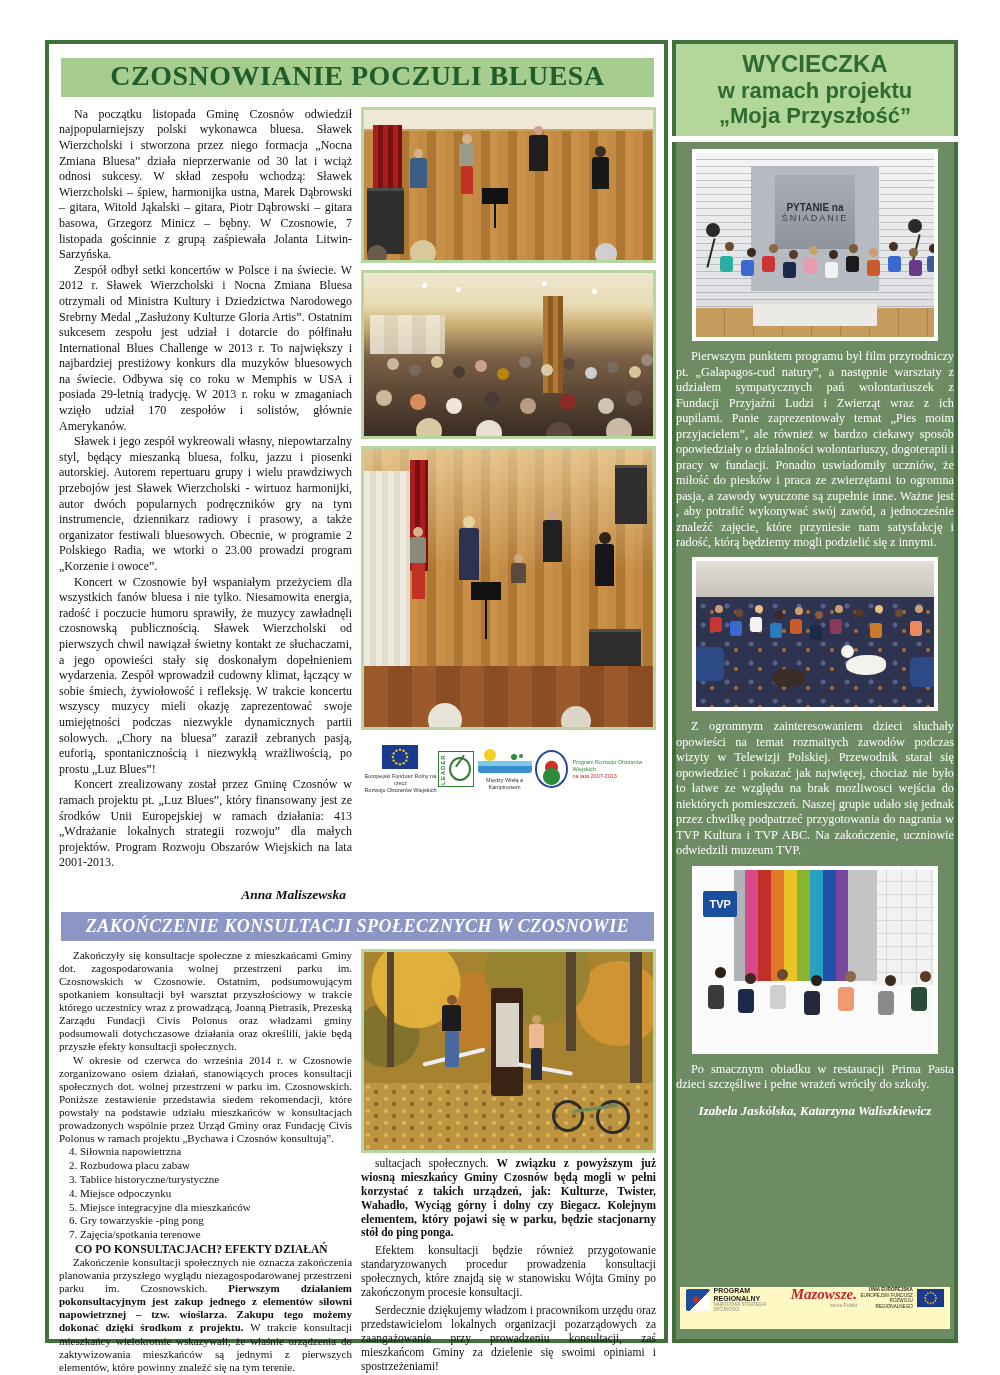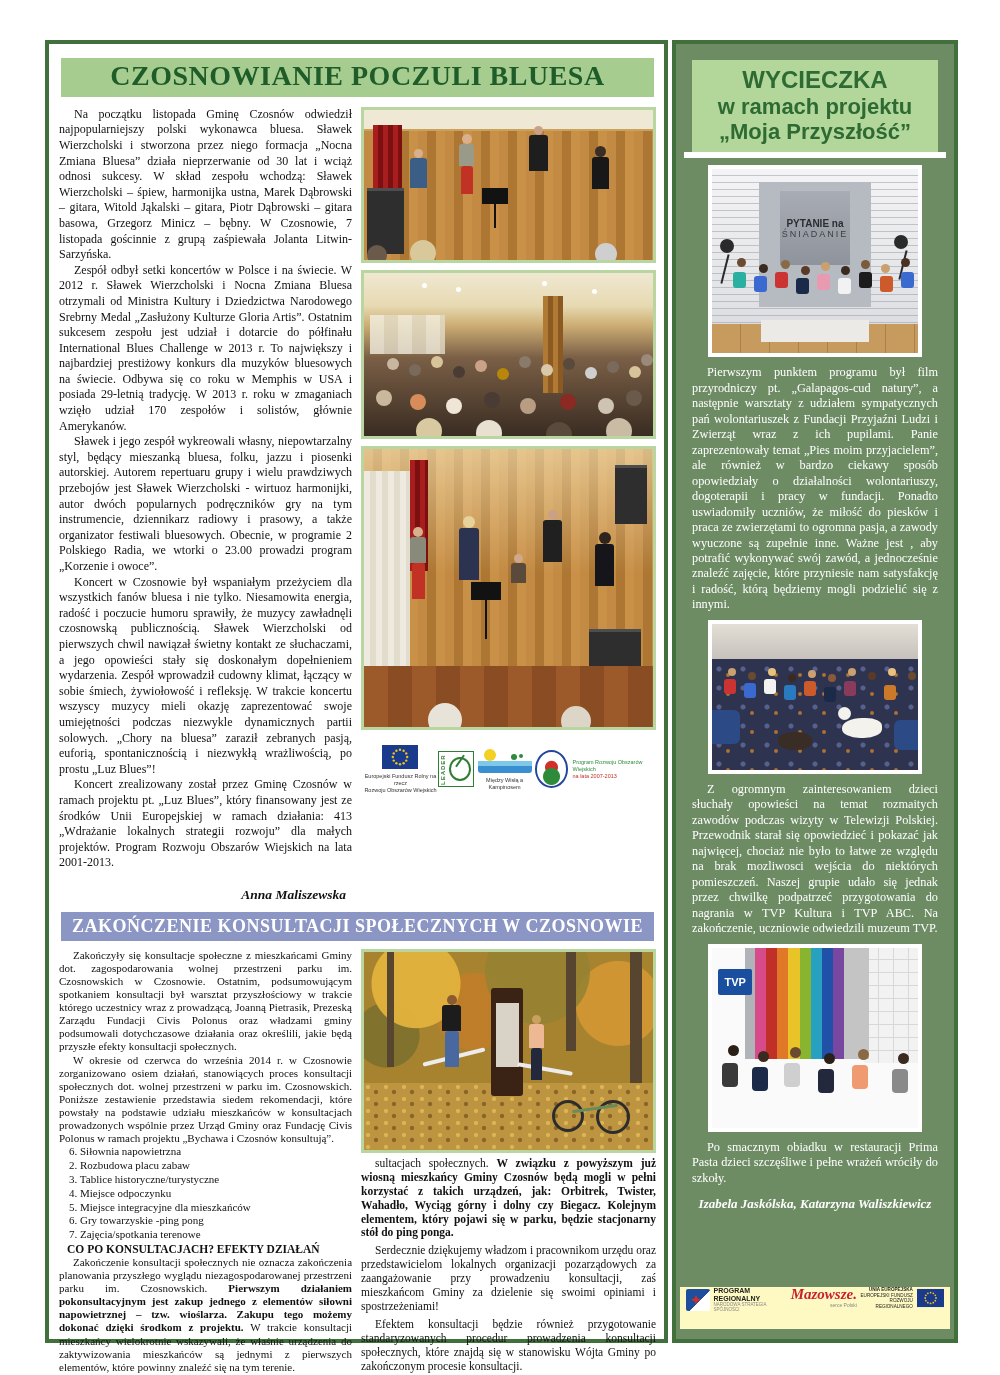--- a/index.html
+++ b/index.html
@@ -1,19 +1,19 @@
 <!DOCTYPE html>
 <html><head>
 <meta charset="utf-8">
 <style>
   html,body{margin:0;padding:0;background:#fff;}
   body{width:1000px;height:1375px;position:relative;font-family:"Liberation Serif",serif;color:#111;}
   .frame{position:absolute;box-sizing:border-box;border:4px solid #41703c;}
   .frame.left{left:45px;top:40px;width:623px;height:1303px;background:#fff;padding:10px 8px 0 10px;}
-  .frame.right{left:672px;top:40px;width:286px;height:1303px;background:#6d8c64;padding:16px;}
+  .frame.right{left:672px;top:40px;width:286px;height:1303px;background:#6d8c64;padding:0;}
 
   
   .blues-title{background:#a7cc8f;margin:4px 2px 10px 2px;padding:3px 0 5px 0;text-align:center;}
   .blues-title h1{margin:0;font-size:28px;line-height:1.1;font-weight:bold;color:#1e5c2a;letter-spacing:.5px;}
   .blues-cols{display:flex;gap:9px;}
   .colT{width:296px;}
   .colP{width:298px;display:flex;flex-direction:column;gap:7px;}
   .bp{margin:0;text-align:justify;text-indent:15px;font-size:12px;line-height:1.3;}
   .sig{margin-top:16px;text-align:right;font-weight:bold;font-style:italic;font-size:13.5px;padding-right:6px;}
   .photo{box-sizing:border-box;border:3px solid #b9d6a1;position:relative;overflow:hidden;background:#888;}
@@ -63,26 +63,26 @@
   .leadercirc{width:20px;height:20px;border:2px solid #2e7d32;border-radius:50%;margin:5px 2px;position:relative;}
   .leadercirc::after{content:"";position:absolute;left:8px;top:-5px;width:2px;height:14px;background:#2e7d32;transform:rotate(35deg);}
   .lgdlogo{width:54px;height:26px;position:relative;background:linear-gradient(180deg,#fff 55%,#7ec8e8 55% 75%,#3a8fd0 75%);border-radius:3px;overflow:hidden;}
   .lgdsun{position:absolute;left:6px;top:2px;width:12px;height:12px;border-radius:50%;background:#f2d024;box-shadow:24px 2px 0 -3px #2e8b3a,31px 1px 0 -4px #2e8b3a;}
   .prowring{width:34px;height:34px;border-radius:50%;position:relative;background:
     radial-gradient(circle at 50% 72%,#2e8b3a 0 8px,transparent 9px),
     radial-gradient(circle at 50% 45%,#d03028 0 6px,transparent 7px),#fff;border:2px solid #23479e;}
 
   
   .kons-bar{margin:9px 2px 8px 2px;background:#8c96c5;text-align:center;padding:4px 0;}
-  .kons-bar h2{margin:0;font-size:18px;font-weight:bold;color:#fff;letter-spacing:.5px;}
+  .kons-bar h2{margin:0;font-size:18px;font-weight:bold;color:#fff;letter-spacing:.5px;font-style:italic;}
   .kons-cols{display:flex;gap:9px;}
   .kp{margin:0;text-align:justify;text-indent:14px;font-size:11px;line-height:1.19;}
   .kp2{margin:0;text-align:justify;text-indent:14px;font-size:11.5px;line-height:1.21;}
   .klist{font-size:11px;line-height:1.26;padding-left:10px;}
-  .ksub{font-size:11.5px;font-weight:bold;margin:1px 0;}
+  .ksub{font-size:11.5px;font-weight:bold;margin:1px 8px;}
   .kapflag{width:26px;height:22px;background:linear-gradient(135deg,#1d4f9e 55%,#fff 55%);position:relative;border-radius:2px;}
   .kapflag::after{content:"";position:absolute;left:5px;top:6px;width:10px;height:10px;background:#d03028;clip-path:polygon(50% 0,65% 35%,100% 50%,65% 65%,50% 100%,35% 65%,0 50%,35% 35%);box-shadow:6px -4px 0 -3px #f2c21c;}
   .kaptitle{font-family:"Liberation Sans",sans-serif;font-size:8px;font-weight:bold;color:#222;line-height:1.1;}
   .kapsub{font-family:"Liberation Sans",sans-serif;font-size:4.5px;color:#888;}
   .uetxt{font-family:"Liberation Sans",sans-serif;font-size:5.5px;font-weight:bold;color:#222;text-align:right;line-height:1.2;}
 
   
   .photoW{box-sizing:border-box;border:4px solid #fff;position:relative;overflow:hidden;margin:7px 16px;}
   .brick{background:linear-gradient(180deg,#f4f4f6,#e2e3e6 70%,#d6d7da);}
   .bricklines{position:absolute;inset:0;background:repeating-linear-gradient(180deg,transparent 0 6px,rgba(150,152,160,.5) 6px 7px);}
@@ -264,21 +264,21 @@
 
     <div class="kons-bar">
       <h2>ZAKOŃCZENIE KONSULTACJI SPOŁECZNYCH W CZOSNOWIE</h2>
     </div>
 
     <div class="kons-cols">
       <div class="colT">
         <p class="kp">Zakończyły się konsultacje społeczne z mieszkańcami Gminy dot. zagospodarowania wolnej przestrzeni parku im. Czosnowskich w Czosnowie. Ostatnim, podsumowującym spotkaniem konsultacji był warsztat przyszłościowy w trakcie którego uczestnicy wraz z prowadzącą, Joanną Pietrasik, Prezeską Zarządu Fundacji Civis Polonus oraz władzami gminy podsumowali dotychczasowe działania oraz określili, jakie będą przyszłe efekty konsultacji społecznych.</p>
         <p class="kp">W okresie od czerwca do września 2014 r. w Czosnowie zorganizowano osiem działań, stanowiących proces konsultacji społecznych dot. wolnej przestrzeni w parku im. Czosnowskich. Poniższe zestawienie przedstawia siedem rekomendacji, które powstały na podstawie udziału mieszkańców w konsultacjach prowadzonych wspólnie przez Urząd Gminy oraz Fundację Civis Polonus w ramach projektu „Bychawa i Czosnów konsultują”.</p>
         <div class="klist">
-          <div>6. Siłownia napowietrzna</div>
+          <div>4. Siłownia napowietrzna</div>
           <div>2. Rozbudowa placu zabaw</div>
           <div>3. Tablice historyczne/turystyczne</div>
           <div>4. Miejsce odpoczynku</div>
           <div>5. Miejsce integracyjne dla mieszkańców</div>
           <div>6. Gry towarzyskie -ping pong</div>
           <div>7. Zajęcia/spotkania terenowe</div>
         </div>
         <div class="ksub" style="padding-left:8px;">CO PO KONSULTACJACH? EFEKTY DZIAŁAŃ</div>
         <p class="kp"><span>Zakończenie konsultacji społecznych nie oznacza zakończenia planowania przyszłego wyglądu niezagospodarowanej przestrzeni parku im. Czosnowskich. </span><b>Pierwszym działaniem pokonsultacyjnym jest zakup jednego z elementów siłowni napowietrznej – tzw. wioślarza. Zakupu tego możemy dokonać dzięki środkom z projektu.</b><span> W trakcie konsultacji mieszkańcy wielokrotnie wskazywali, że właśnie urządzenia do zaktywizowania mieszkańców są jednymi z pierwszych elementów, które powinny znaleźć się na tym terenie.</span></p>
         <p class="kp">Wójt zadeklarował również, że w przyszłym roku (2015) zostaną poczynione następne inwestycje w parku oparte na kon-</p>
@@ -305,23 +305,23 @@
                 <i class="h" style="width:9px;height:9px;background:#caa060;"></i>
                 <i class="b" style="width:15px;height:24px;background:#efb894;"></i>
                 <i class="b" style="width:11px;height:32px;background:#23283c;"></i>
               </div>
             <div class="wheel" style="right:8%;bottom:8%;width:28px;height:28px;"></div>
             <div class="wheel" style="right:24%;bottom:9%;width:26px;height:26px;"></div>
             <div class="bar" style="right:12%;bottom:20%;width:46px;height:3px;background:#6a8c5a;transform:rotate(-8deg);"></div>
           </div>
         </div>
 
-        <p class="kp2"><span>sultacjach społecznych. </span><b>W związku z powyższym już wiosną mieszkańcy Gminy Czosnów będą mogli w pełni korzystać z takich urządzeń, jak: Orbitrek, Twister, Wahadło, Wyciąg górny i dolny czy Biegacz. Kolejnym elementem, który pojawi się w parku, będzie stacjonarny stół do ping ponga.</b></p>
+        <p class="kp2"><span>sultacjach społecznych. </span><b>W związku z powyższym już wiosną mieszkańcy Gminy Czosnów będą mogli w pełni korzystać z takich urządzeń, jak: Kulturze, Twister, Wahadło, Wyciąg górny i dolny czy Biegacz. Kolejnym elementem, który pojawi się w parku, będzie stacjonarny stół do ping ponga.</b></p>
+        <p class="kp2">Efektem konsultacji będzie również przygotowanie standaryzowanych procedur prowadzenia konsultacji społecznych, które znajdą się w stanowisku Wójta Gminy po zakończonym procesie konsultacji.</p>
         <p class="kp2">Serdecznie dziękujemy władzom i pracownikom urzędu oraz przedstawicielom lokalnych organizacji pozarządowych za zaangażowanie przy prowadzeniu konsultacji, zaś mieszkańcom Gminy za dzielenie się swoimi opiniami i spostrzeżeniami!</p>
-        <p class="kp2">Efektem konsultacji będzie również przygotowanie standaryzowanych procedur prowadzenia konsultacji społecznych, które znajdą się w stanowisku Wójta Gminy po zakończonym procesie konsultacji.</p>
 
       </div>
     </div>
   </section>
 
   <aside class="frame right">
 
     <div class="wyc-head">
       <div class="wh1">WYCIECZKA</div>
       <div class="wh2">w ramach projektu</div>

